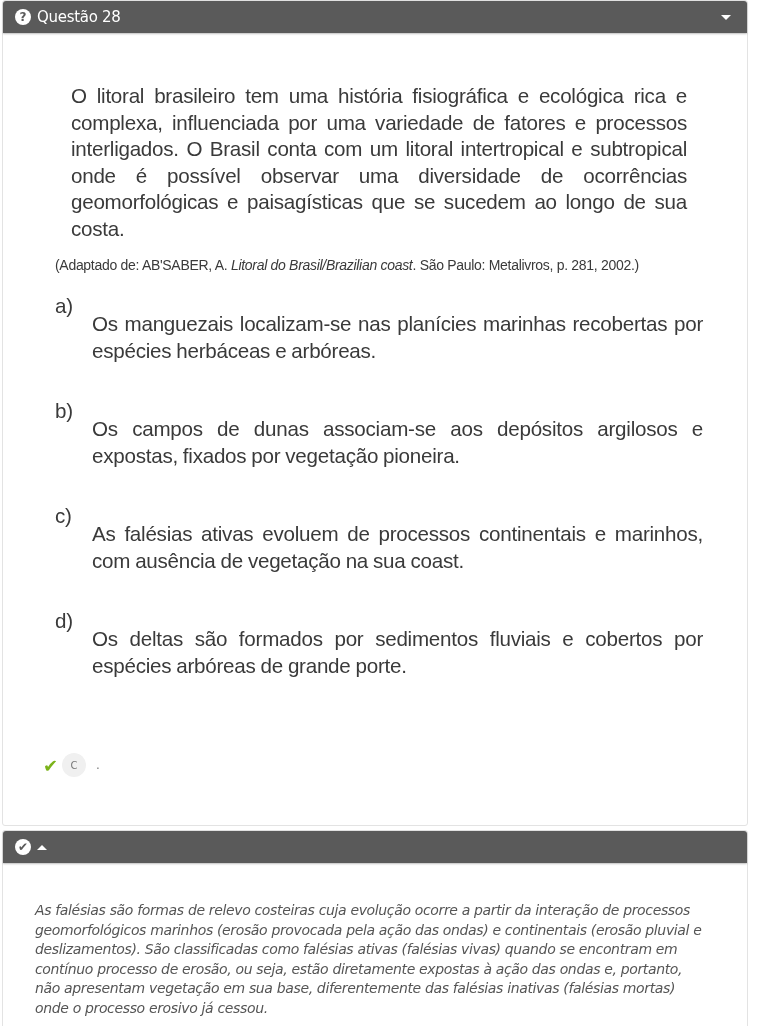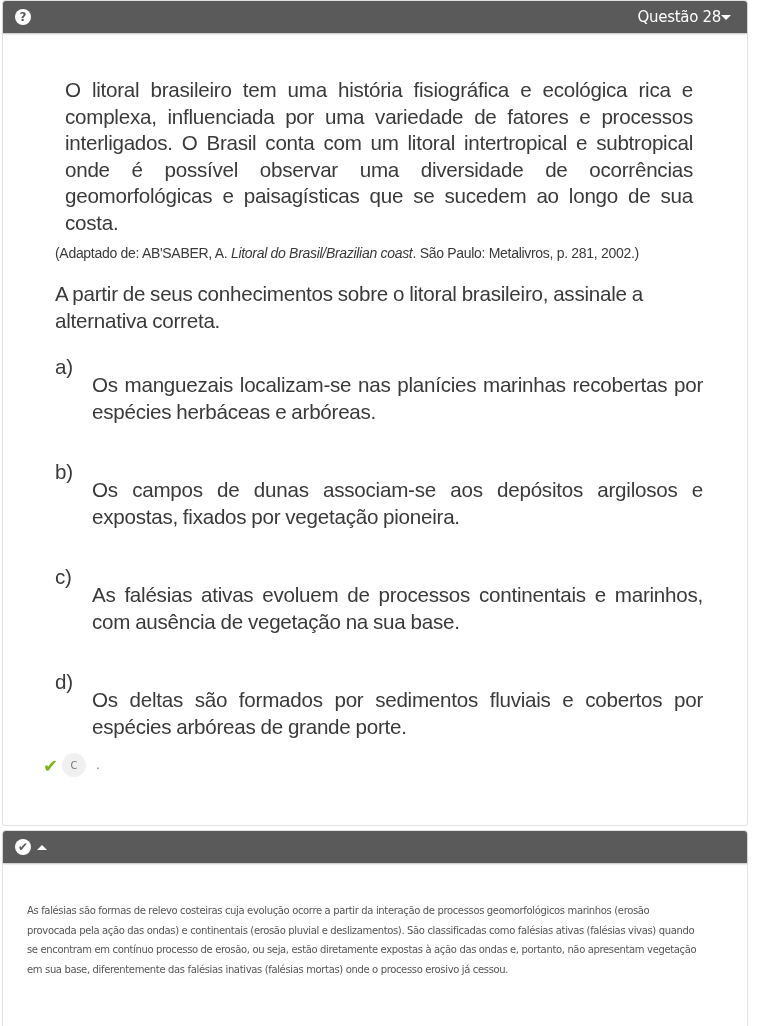--- a/index.html
+++ b/index.html
@@ -56,21 +56,20 @@
       justify-content: center;
       margin-right: 6px;
       flex-shrink: 0;
       line-height: 1;
     }
     .panel-header .hdr-title {
       font-family: "DejaVu Sans", sans-serif;
       font-size: 15px;
       letter-spacing: -0.3px;
       flex: 1;
-      text-align: right;
     }
     .caret {
       width: 0;
       height: 0;
       border-left: 5px solid transparent;
       border-right: 5px solid transparent;
       margin-right: 4px;
     }
     .caret-down {
       border-top: 5px solid #ffffff;
@@ -82,21 +81,21 @@
       position: absolute;
       left: 52px;
       top: 66px;
       width: 648px;
       color: #3a3a3a;
       font-family: "Liberation Sans", sans-serif;
     }
     .q-paragraph {
       font-size: 20.6px;
       line-height: 26.5px;
-      margin: 10px;
+      margin: 16px;
       letter-spacing: -0.25px;
       word-spacing: -0.5px;
       text-align: justify;
     }
     .q-citation {
       font-size: 14px;
       line-height: 15px;
       margin: 6px 0 0 0;
       letter-spacing: -0.3px;
       text-align: justify;
@@ -159,56 +158,56 @@
       align-items: center;
       justify-content: center;
     }
     .answer-dot {
       color: #7a7a7a;
       font-size: 12px;
       margin-left: 10px;
     }
     .resolution-body {
       position: absolute;
-      left: 24px;
+      left: 32px;
       top: 70px;
       width: 670px;
       font-family: "DejaVu Sans", sans-serif;
-      font-size: 10px;
+      font-size: 14px;
       line-height: 19.6px;
       color: #555555;
       letter-spacing: -0.35px;
+      font-style: italic;
     }
   </style>
 </head>
 <body>
 
 <div class="panel panel-question">
   <div class="panel-header">
     <span class="hdr-icon">?</span>
     <span class="hdr-title">Questão 28</span>
     <span class="caret caret-down"></span>
   </div>
 
   <div class="question-body">
     <p class="q-paragraph">O litoral brasileiro tem uma história fisiográfica e ecológica rica e complexa, influenciada por uma variedade de fatores e processos interligados. O Brasil conta com um litoral intertropical e subtropical onde é possível observar uma diversidade de ocorrências geomorfológicas e paisagísticas que se sucedem ao longo de sua costa.</p>
     <p class="q-citation"><span>(Adaptado de: AB'SABER, A. </span><i>Litoral do Brasil/Brazilian coast</i><span>. São Paulo: Metalivros, p. 281, 2002.)</span></p>
-    <p class="q-prompt">A partir de seus conhecimentos sobre o litoral brasileiro, assinale a alternativa correta.</p>
     <ul class="q-options">
       <li class="q-option">
         <span class="opt-letter">a)</span>
         <span class="opt-text">Os manguezais localizam-se nas planícies marinhas recobertas por espécies herbáceas e arbóreas.</span>
       </li>
       <li class="q-option">
         <span class="opt-letter">b)</span>
         <span class="opt-text">Os campos de dunas associam-se aos depósitos argilosos e expostas, fixados por vegetação pioneira.</span>
       </li>
       <li class="q-option">
         <span class="opt-letter">c)</span>
-        <span class="opt-text">As falésias ativas evoluem de processos continentais e marinhos, com ausência de vegetação na sua base.</span>
+        <span class="opt-text">As falésias ativas evoluem de processos continentais e marinhos, com ausência de vegetação na sua coast.</span>
       </li>
       <li class="q-option">
         <span class="opt-letter">d)</span>
         <span class="opt-text">Os deltas são formados por sedimentos fluviais e cobertos por espécies arbóreas de grande porte.</span>
       </li>
     </ul>
   </div>
 
   <div class="answer-row">
     <span class="check-icon">✔</span>

